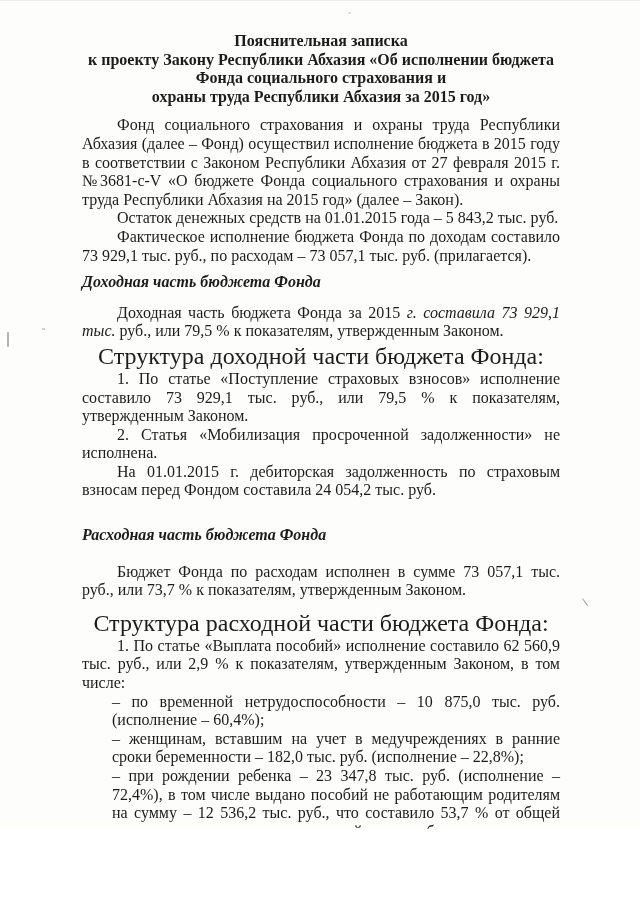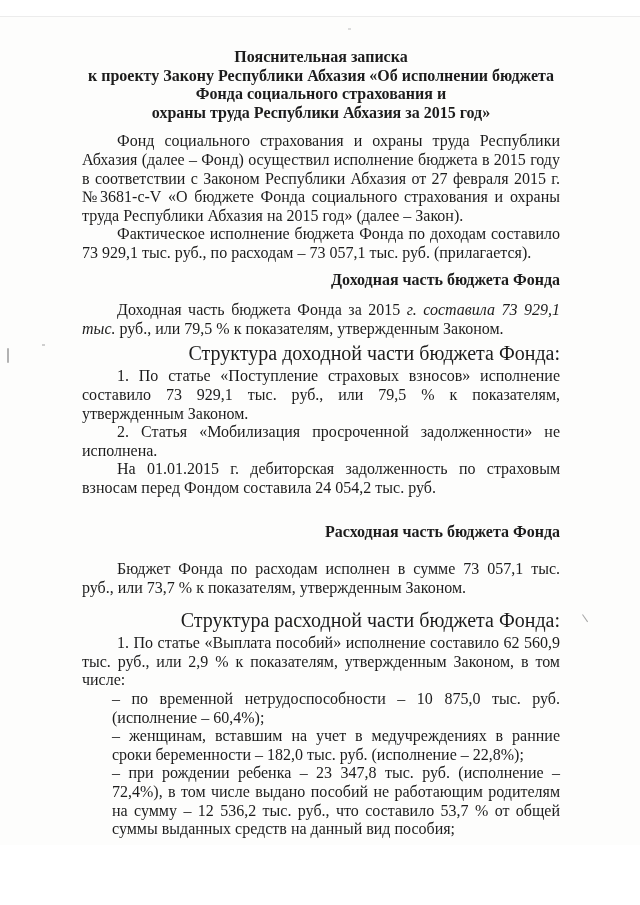--- a/index.html
+++ b/index.html
@@ -4,21 +4,21 @@
 <style>
   html, body {
     margin: 0;
     padding: 0;
     background: #ffffff;
   }
   .page {
     position: relative;
     width: 640px;
     height: 829px;
-    margin: 16px auto;
+    margin: 0 auto;
     background: #fdfdfc;
     overflow: hidden;
     font-family: "Liberation Serif", "DejaVu Serif", serif;
     color: #1c1c1c;
     font-size: 16px;
     line-height: 18.6px;
   }
   .content {
     position: absolute;
     left: 82px;
@@ -31,30 +31,31 @@
     margin-bottom: 10px;
   }
   .title-line { margin: 0; }
   p.body-par {
     margin: 0;
     text-indent: 35px;
     text-align: justify;
   }
   .section-heading {
     font-weight: bold;
-    text-align: right;
+    text-align: left;
     margin: 8px 0 12px 0;
+    font-style: italic;
   }
   .section-heading.expense {
     margin: 26px 0 18px 0;
   }
   .structure-heading {
     font-weight: normal;
-    text-align: right;
-    font-size: 20px;
+    text-align: center;
+    font-size: 24px;
     line-height: 21px;
     margin: 5px 0 3px 0;
   }
   .structure-heading.expense {
     margin: 13px 0 3px 0;
   }
   .dash-items {
     padding-left: 30px;
   }
   .dash-item {
@@ -103,20 +104,21 @@
   <div class="content">
 
     <div class="title-block">
       <p class="title-line">Пояснительная записка</p>
       <p class="title-line">к проекту Закону Республики Абхазия «Об исполнении бюджета</p>
       <p class="title-line">Фонда социального страхования и</p>
       <p class="title-line">охраны труда Республики Абхазия за 2015 год»</p>
     </div>
 
     <p class="body-par">Фонд социального страхования и охраны труда Республики Абхазия (далее – Фонд) осуществил исполнение бюджета в 2015 году в соответствии с Законом Республики Абхазия от 27 февраля 2015 г. №3681-с-V «О бюджете Фонда социального страхования и охраны труда Республики Абхазия на 2015 год» (далее – Закон).</p>
+    <p class="body-par">Остаток денежных средств на 01.01.2015 года – 5 843,2 тыс. руб.</p>
     <p class="body-par">Фактическое исполнение бюджета Фонда по доходам составило 73 929,1 тыс. руб., по расходам – 73 057,1 тыс. руб. (прилагается).</p>
 
     <p class="section-heading">Доходная часть бюджета Фонда</p>
 
     <p class="body-par"><span>Доходная часть бюджета Фонда за 2015 </span><span class="italic">г. составила 73 929,1 тыс.</span><span> руб., или 79,5 % к показателям, утвержденным Законом.</span></p>
 
     <p class="structure-heading">Структура доходной части бюджета Фонда:</p>
 
     <p class="body-par">1. По статье «Поступление страховых взносов» исполнение составило 73 929,1 тыс. руб., или 79,5 % к показателям, утвержденным Законом.</p>
     <p class="body-par">2. Статья «Мобилизация просроченной задолженности» не исполнена.</p>

